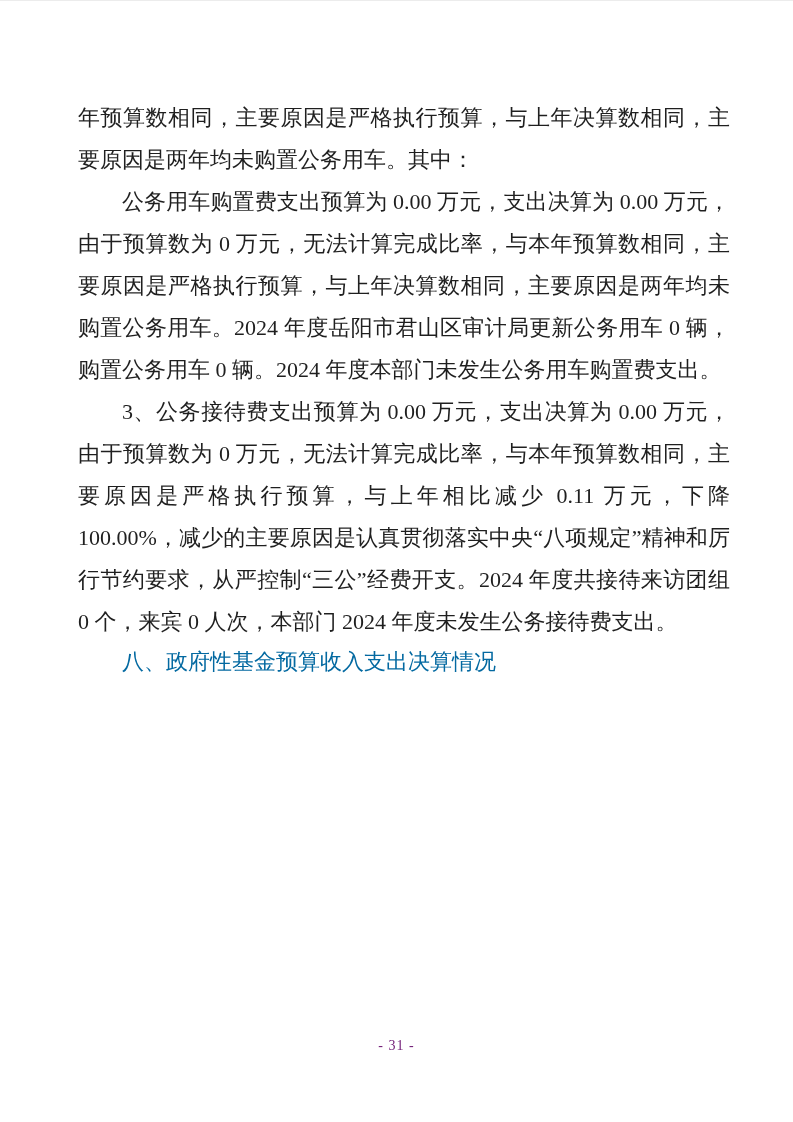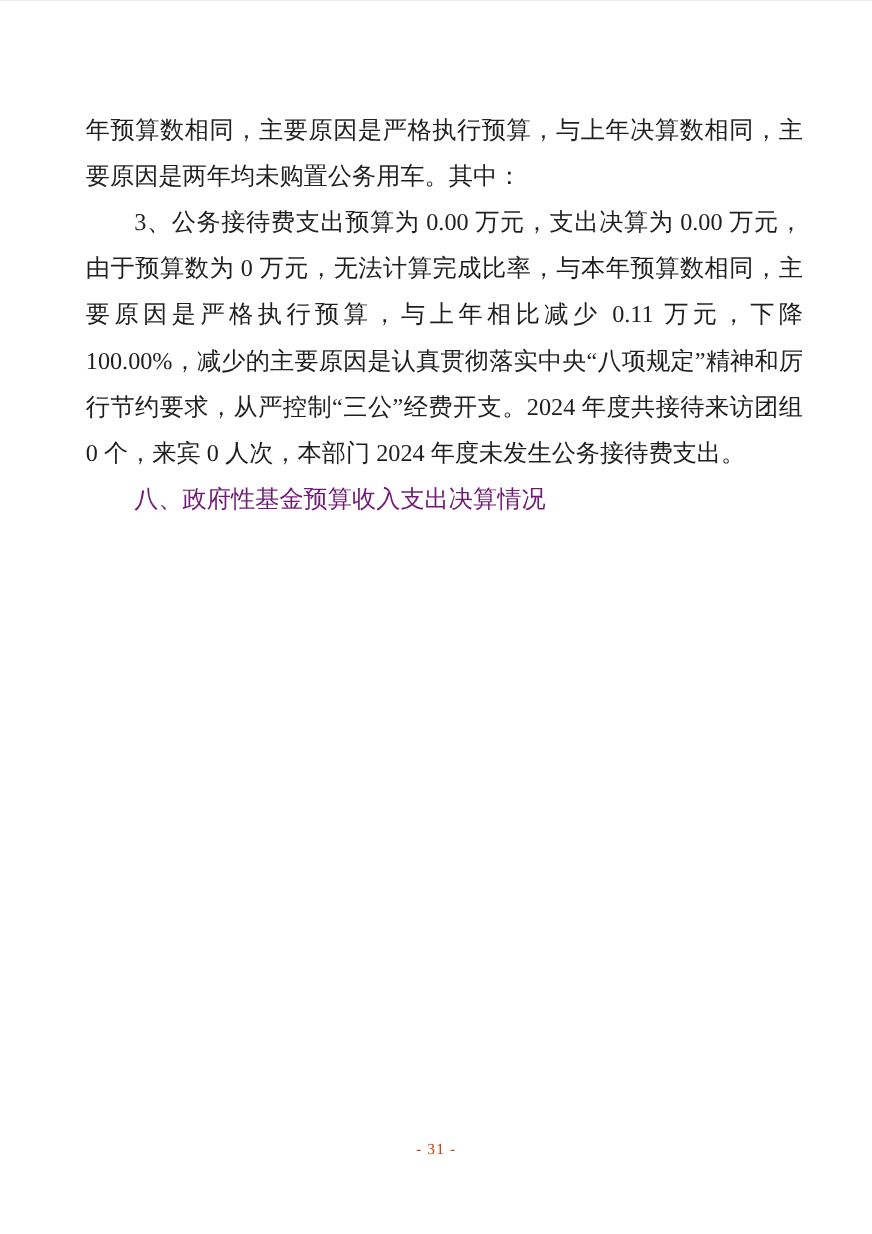--- a/index.html
+++ b/index.html
@@ -39,47 +39,48 @@
     font-weight: 400;
   }
   .body-para {
     font-family: "Liberation Serif", serif;
     text-indent: 2em;
   }
   .body-para.no-indent {
     text-indent: 0;
   }
   .section-heading {
-    font-family: Liberation Serif, serif;
+    font-family: Liberation Mono, monospace;
     font-weight: 700;
     text-indent: 2em;
-    color: #701a75;
+    color: #0369a1;
   }
   .footer {
     position: absolute;
     left: 0;
     right: 0;
     top: 1036px;
     text-align: center;
     font-family: "Liberation Serif", serif;
     font-size: 14px;
     line-height: 20px;
-    color: #c2410c;
+    color: #701a75;
     letter-spacing: 1px;
   }
 </style>
 </head>
 <body>
 
 <div class="page">
   <div class="page-top-edge"></div>
 
   <div class="content">
     <p class="body-para no-indent">年预算数相同，主要原因是严格执行预算，与上年决算数相同，主要原因是两年均未购置公务用车。其中：</p>
 
+    <p class="body-para">公务用车购置费支出预算为 0.00 万元，支出决算为 0.00 万元，由于预算数为 0 万元，无法计算完成比率，与本年预算数相同，主要原因是严格执行预算，与上年决算数相同，主要原因是两年均未购置公务用车。2024 年度岳阳市君山区审计局更新公务用车 0 辆，购置公务用车 0 辆。2024 年度本部门未发生公务用车购置费支出。</p>
 
 
     <p class="body-para">3、公务接待费支出预算为 0.00 万元，支出决算为 0.00 万元，由于预算数为 0 万元，无法计算完成比率，与本年预算数相同，主要原因是严格执行预算，与上年相比减少 0.11 万元，下降 100.00%，减少的主要原因是认真贯彻落实中央“八项规定”精神和厉行节约要求，从严控制“三公”经费开支。2024 年度共接待来访团组 0 个，来宾 0 人次，本部门 2024 年度未发生公务接待费支出。</p>
 
     <h2 class="section-heading">八、政府性基金预算收入支出决算情况</h2>
 
   </div>
 
   <div class="footer">
     <span>- 31 -</span>

